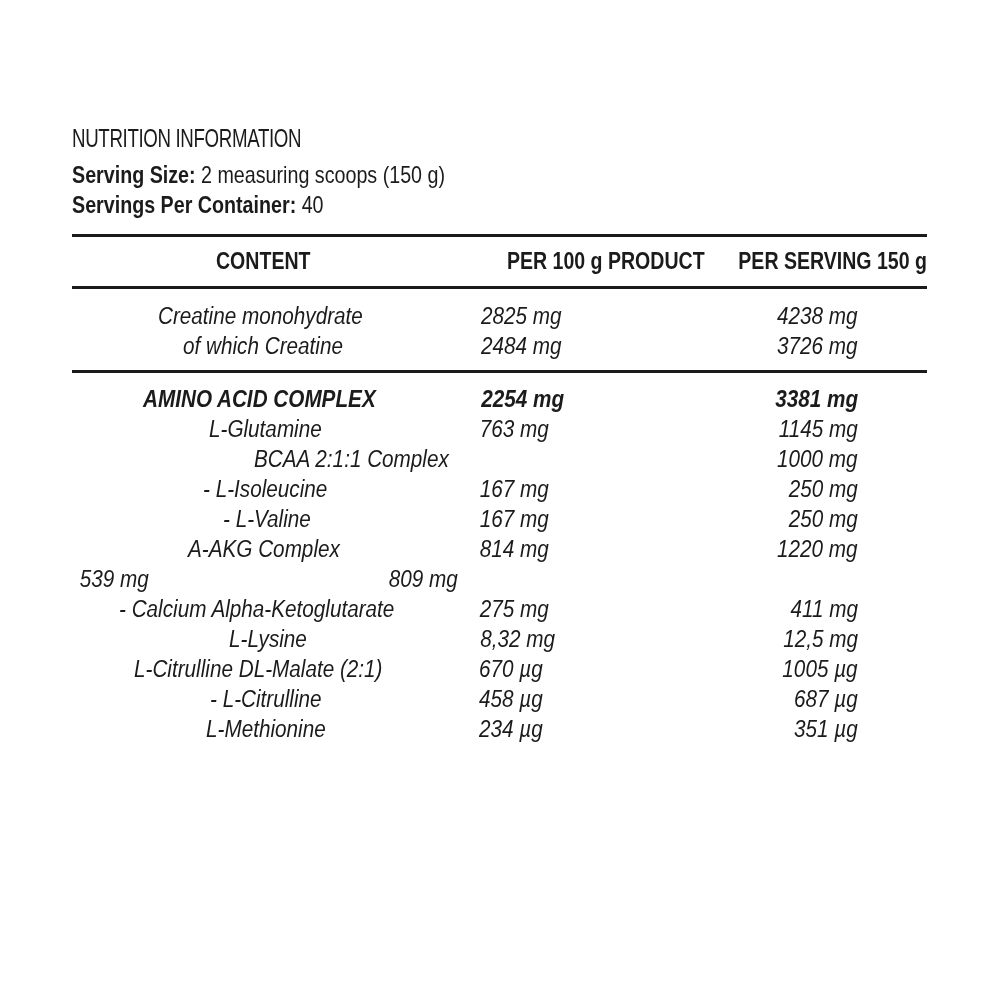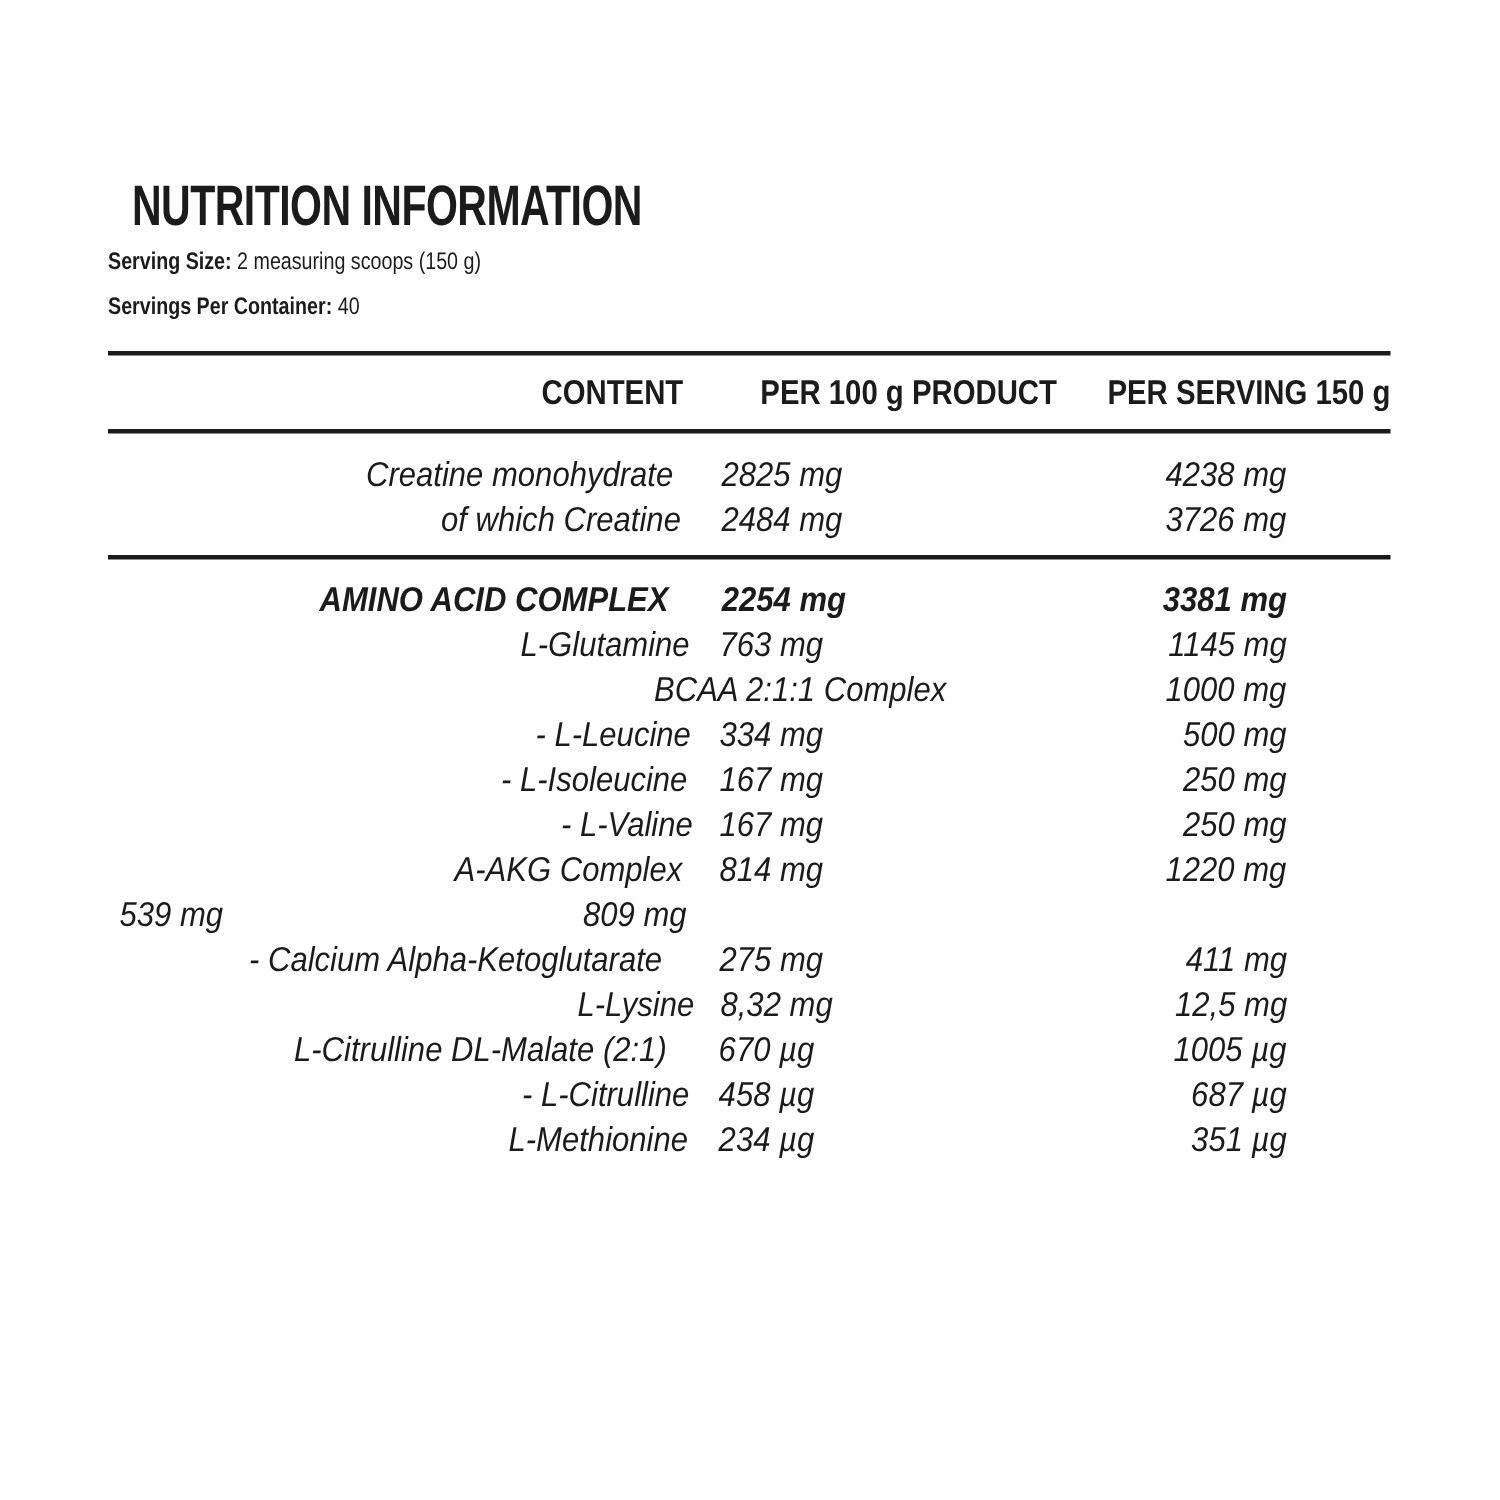--- a/index.html
+++ b/index.html
@@ -4,35 +4,35 @@
 <style>
   html,body { margin:0; padding:0; background:#ffffff; }
   body {
     width:1000px; height:1000px;
     font-family:"Liberation Sans","DejaVu Sans",sans-serif;
     color:#1b1b1b;
     overflow:hidden;
   }
   .sheet { padding:118px 0 0 72px; width:855px; }
 
-  .title { font-size:38px; font-weight:bold; line-height:40px; white-space:nowrap; margin:0 0 2px 16px; }
+  .title { font-size:26px; font-weight:normal; line-height:40px; white-space:nowrap; margin:0 0 2px 0; }
   .title .sc { display:inline-block; transform:scaleX(0.72); transform-origin:0 50%; letter-spacing:-0.5px; }
 
-  .serv { font-size:16px; line-height:30px; white-space:nowrap;text-decoration:underline; }
+  .serv { font-size:24px; line-height:30px; white-space:nowrap;text-decoration:underline; }
   .serv .sc { display:inline-block; transform:scaleX(0.82); transform-origin:0 50%; }
   .serv b { font-weight:bold; }
 
   .rule { height:3px; background:#1b1b1b; }
   .rule.r1 { margin-top:14px; }
   .rule.r3 { margin-top:9px; }
 
   .hrow { display:flex; padding:9px 0 10px 0; font-weight:bold; font-size:23px; line-height:30px; }
   .row  { display:flex; font-size:23px; line-height:30px;font-style:italic; }
 
-  .c1 { flex:1; text-align:right;  white-space:nowrap; overflow:visible; }
+  .c1 { flex:1; text-align:center;  white-space:nowrap; overflow:visible; }
   .c2 { width:180px; white-space:nowrap; padding-right:69px; box-sizing:border-box; }
   .c3 { width:275px; text-align:right; white-space:nowrap; padding-right:69px; box-sizing:border-box; }
   .hrow .c2 { padding-right:12px; }
   .hrow .c3 { padding-right:0; }
 
   .scL { display:inline-block; transform:scaleX(0.9);  transform-origin:0 50%; }
   .scR { display:inline-block; transform:scaleX(0.9);  transform-origin:100% 50%; }
   .hrow .scL { transform:scaleX(0.85); }
   .hrow .scR { transform:scaleX(0.85); }
 
@@ -104,25 +104,20 @@
       <div class="c3"><span class="scR">1145 mg</span></div>
     </div>
   </div>
 
   <div class="tgroup">
     <div class="row">
       <div class="c1"><span class="scL">BCAA 2:1:1 Complex</span></div>
       <div class="c3"><span class="scR">1000 mg</span></div>
     </div>
     <div class="row">
-      <div class="c1"><span class="scL">- L-Leucine</span></div>
-      <div class="c2"><span class="scR">334 mg</span></div>
-      <div class="c3"><span class="scR">500 mg</span></div>
-    </div>
-    <div class="row">
       <div class="c1"><span class="scL">- L-Isoleucine</span></div>
       <div class="c2"><span class="scR">167 mg</span></div>
       <div class="c3"><span class="scR">250 mg</span></div>
     </div>
     <div class="row">
       <div class="c1"><span class="scL">- L-Valine</span></div>
       <div class="c2"><span class="scR">167 mg</span></div>
       <div class="c3"><span class="scR">250 mg</span></div>
     </div>
   </div>

